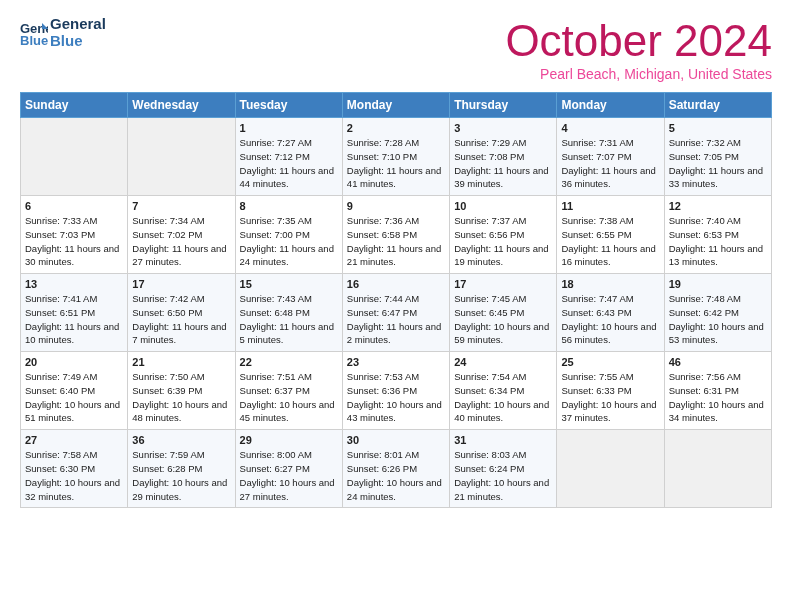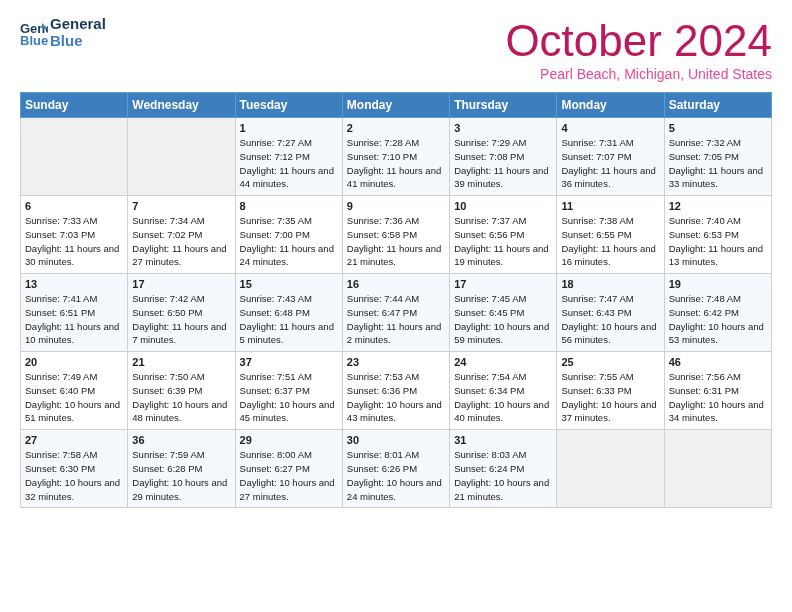--- a/index.html
+++ b/index.html
@@ -206,21 +206,21 @@
         <tr>
           <td>
             <span class="day-num">20</span>
             <div class="day-info">Sunrise: 7:49 AM<br>Sunset: 6:40 PM<br>Daylight: 10 hours and 51 minutes.</div>
           </td>
           <td>
             <span class="day-num">21</span>
             <div class="day-info">Sunrise: 7:50 AM<br>Sunset: 6:39 PM<br>Daylight: 10 hours and 48 minutes.</div>
           </td>
           <td>
-            <span class="day-num">37</span>
+            <span class="day-num">22</span>
             <div class="day-info">Sunrise: 7:51 AM<br>Sunset: 6:37 PM<br>Daylight: 10 hours and 45 minutes.</div>
           </td>
           <td>
             <span class="day-num">23</span>
             <div class="day-info">Sunrise: 7:53 AM<br>Sunset: 6:36 PM<br>Daylight: 10 hours and 43 minutes.</div>
           </td>
           <td>
             <span class="day-num">24</span>
             <div class="day-info">Sunrise: 7:54 AM<br>Sunset: 6:34 PM<br>Daylight: 10 hours and 40 minutes.</div>
           </td>

